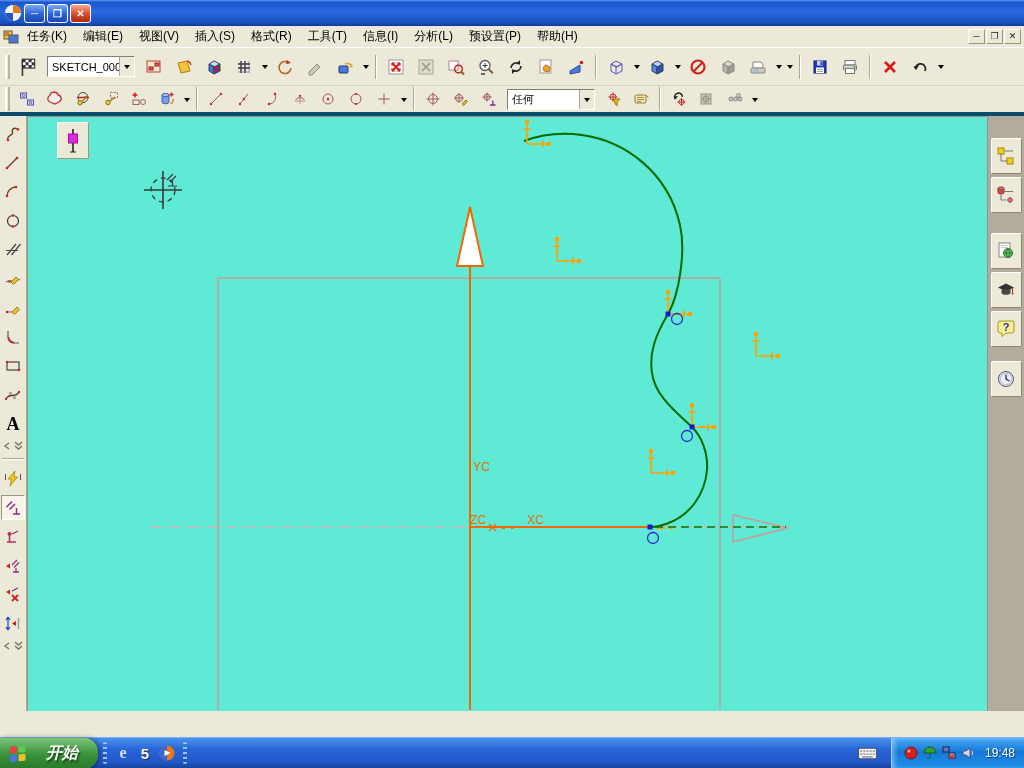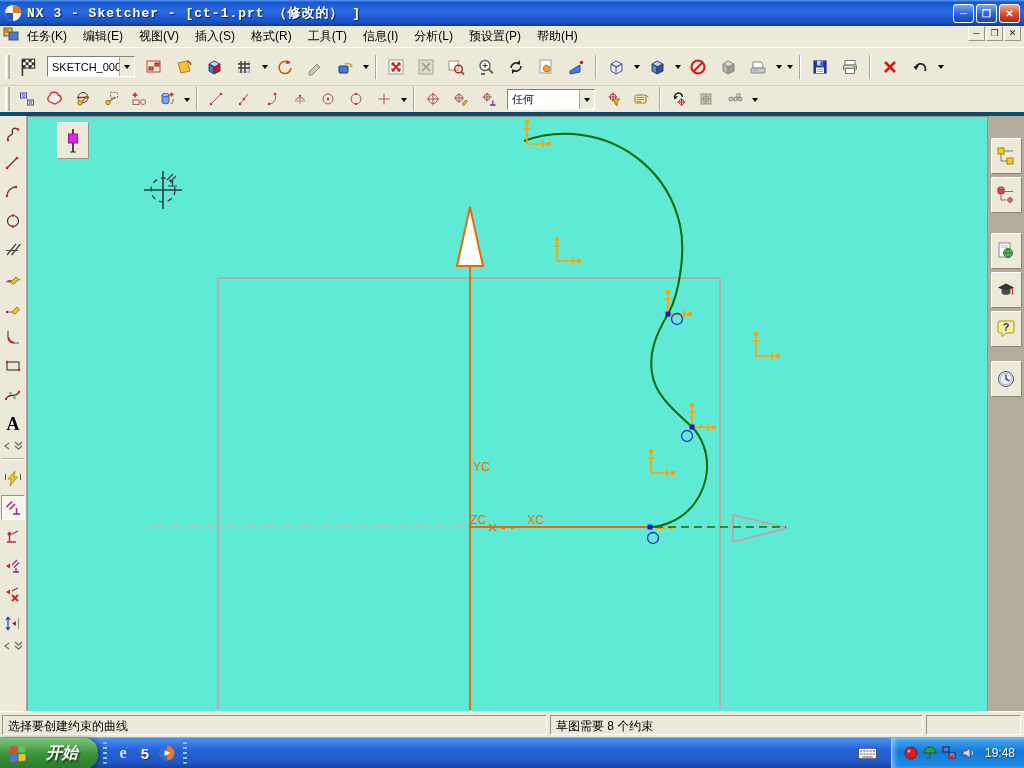--- a/index.html
+++ b/index.html
@@ -5,21 +5,21 @@
 *{margin:0;padding:0;box-sizing:border-box}
 html,body{width:1024px;height:768px}
 body{font-family:"Liberation Sans",sans-serif;font-size:12px;overflow:hidden}
 #app{position:relative;width:1024px;height:768px;background:#ece9d8;overflow:hidden}
 
 .titlebar{height:26px;background:linear-gradient(180deg,#5a96f4 0%,#1856cc 9%,#2a6ae2 42%,#1a50c0 86%,#0c3a9a 100%);display:flex;align-items:center;padding:0 4px;color:#fff}
 .titlebar .title{font-family:"Liberation Mono",monospace;font-weight:bold;font-size:13px;letter-spacing:1px;margin-left:5px;flex:1;white-space:nowrap;overflow:hidden;text-shadow:1px 1px 1px #05215e}
 .winbtn{width:21px;height:19px;margin-left:2px;border:1px solid #fff;border-radius:3px;background:linear-gradient(#7aa8f6,#2a62d8 55%,#1848b0);color:#fff;font-size:10px;line-height:17px;text-align:center;font-weight:bold}
 .winbtn.close{background:linear-gradient(#f4a890,#d84a28 55%,#a82c0c)}
 
-.menubar{height:22px;display:flex;align-items:flex-start;background:#ece9d8;border-bottom:1px solid #fff;padding:0 3px;font-size:12px;color:#000}
+.menubar{height:22px;display:flex;align-items:center;background:#ece9d8;border-bottom:1px solid #fff;padding:0 3px;font-size:12px;color:#000}
 .menu-item{padding:2px 8px;white-space:nowrap}
 .mdigroup{margin-left:auto;display:flex}
 .mdibtn{width:17px;height:15px;border:1px solid;border-color:#fff #9a9684 #9a9684 #fff;background:#ece9d8;font-size:9px;line-height:13px;text-align:center;margin-left:1px;color:#222}
 
 .tb{display:flex;align-items:center;background:#ece9d8;padding:0 2px}
 .tbrow1{height:38px;border-bottom:1px solid #d8d4c4}
 .tbrow2{height:30px;border-bottom:4px solid #0c4a6e}
 .tbtn{width:30px;height:28px;display:flex;align-items:center;justify-content:center;background:transparent;border:1px solid transparent}
 .tbtn2{width:28px;height:25px}
 .dd{width:11px;height:28px;display:flex;align-items:center;justify-content:center}
@@ -64,21 +64,20 @@
 <body>
 
 <div id="app">
 
   <div class="titlebar">
     <svg width="18" height="18" viewBox="0 0 18 18">
         <circle cx="9" cy="9" r="8" fill="#f8f8f8"></circle>
         <path d="M9 1a8 8 0 0 1 8 8H9z" fill="#e87818"></path>
         <path d="M9 17a8 8 0 0 1-8-8h8z" fill="#2858c8"></path>
       </svg>
-    <span class="title">NX 3 - Sketcher - [ct-1.prt （修改的） ]</span>
     <span class="winbtn">─</span>
     <span class="winbtn">❐</span>
     <span class="winbtn close">✕</span>
   </div>
 
   <div class="menubar">
     <svg width="16" height="16" viewBox="0 0 16 16">
         <rect x="1" y="2" width="8" height="8" fill="#e8c838" stroke="#555"></rect>
         <rect x="6" y="6" width="9" height="8" fill="#4878d8" stroke="#555"></rect>
         <path d="M2 4h4M2 6h4" stroke="#c03030" stroke-width="1"></path>
@@ -706,25 +705,20 @@
       <span class="rbtn">
           <svg width="20" height="20" viewBox="0 0 20 20">
             <circle cx="10" cy="10" r="7.5" fill="#e8eef8" stroke="#556"></circle>
             <circle cx="10" cy="10" r="5.8" fill="none" stroke="#99a" stroke-width="0.6"></circle>
             <path d="M10 5.5V10l3.5 2" stroke="#334" stroke-width="1.3" fill="none"></path>
           </svg>
         </span>
     </div>
   </div>
 
-  <div class="status">
-    <span class="sfield sf1">选择要创建约束的曲线</span>
-    <span class="sfield sf2">草图需要 8 个约束</span>
-    <span class="sfield sf3"></span>
-  </div>
 
   <div class="taskbar">
     <div class="start">
       <svg width="20" height="20" viewBox="0 0 20 20">
           <g transform="skewY(-6) translate(0,2)">
             <rect x="2" y="2" width="7" height="7" rx="1.5" fill="#e84040"></rect>
             <rect x="10.5" y="2" width="7" height="7" rx="1.5" fill="#58c858"></rect>
             <rect x="2" y="10.5" width="7" height="7" rx="1.5" fill="#4878e8"></rect>
             <rect x="10.5" y="10.5" width="7" height="7" rx="1.5" fill="#f0c028"></rect>
           </g>

